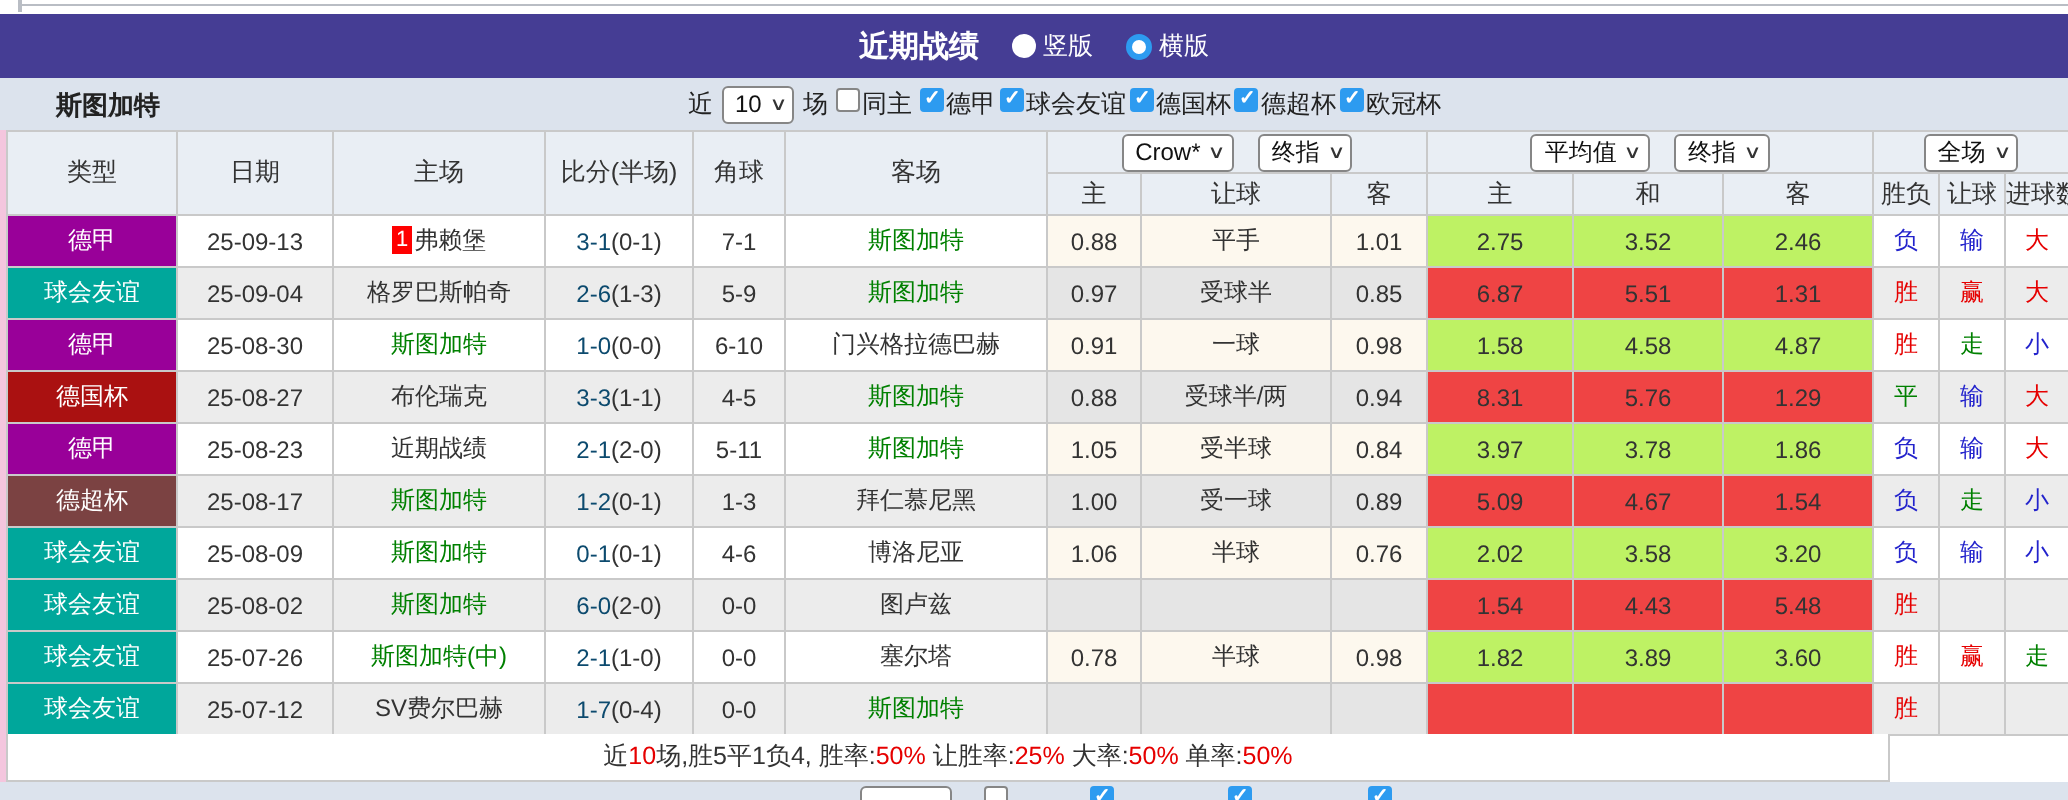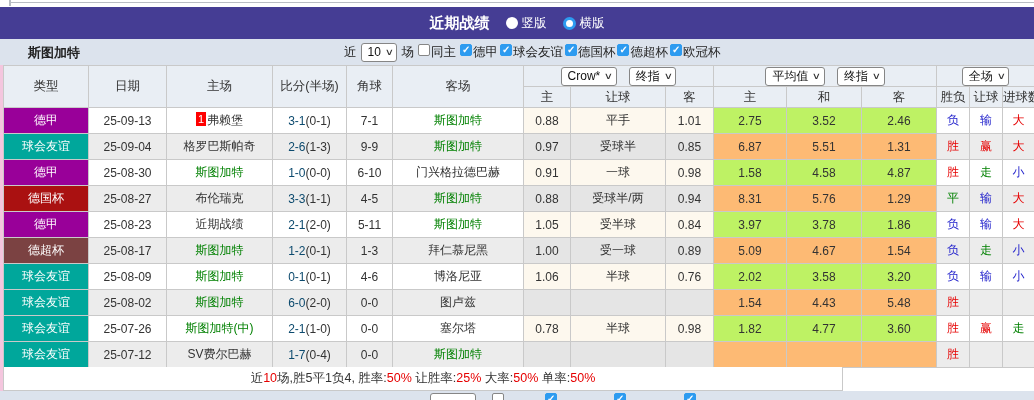--- a/index.html
+++ b/index.html
@@ -39,32 +39,32 @@
   table { position:absolute; left:3px; top:65px; width:1031px; border-collapse:collapse; table-layout:fixed; }
   th, td { border:1px solid #C9C9C9; text-align:center; padding:0; font-weight:normal;
     font-size:12px; color:#333; white-space:nowrap; overflow:hidden; }
   thead th { background:#E9EEF4; height:21px; font-size:12.5px; }
   tbody tr { height:26px; }
   tr.odd td { background:#fff; }
   tr.even td { background:#ECECEC; }
   tr.odd td.cream { background:#FDF8EE; }
   tr.even td.cream { background:#e5e5e5; }
   tr.odd td.blu { background:#bef264; }
-  tr.even td.blu { background:#fdba74; }
+  tr.even td.blu { background:#ef4444; }
   td.league { color:#fff; font-size:12px; }
   .self { color:#008000; }
   .score { color:#0c4a6e; }
   .half { color:#333; }
   .rank { display:inline-block; background:#FF0000; color:#fff; font-size:11px; line-height:14px;
     padding:0 2px; margin-right:1px; vertical-align:1px; }
   .c-red { color:#E60000; } .c-green { color:#008000; } .c-blue { color:#2323CC; }
   .group-pills { display:flex; align-items:flex-end; justify-content:center; gap:12px; }
 
   
-  .footer { position:absolute; left:3px; top:367px; width:840px; height:24px; background:#fff;
+  .footer { position:absolute; left:3px; top:367px; width:942px; height:24px; background:#fff;
     border:1px solid #C9C9C9; border-top:none; text-align:center; line-height:22px; font-size:12.5px; color:#333; }
 
   
   .bottom-strip { position:absolute; left:0; top:391px; width:1034px; height:9px; background:#DCE3ED; overflow:hidden; }
   .bs-select { position:absolute; left:430px; top:2px; width:46px; height:14px; background:#fff; border:1px solid #868686; border-radius:3px; }
   .bs-cb { position:absolute; top:2px; }
 </style>
 </head>
 <body>
 
@@ -210,21 +210,21 @@
           <td class="blu">2.46</td>
           <td><span class="c-blue">负</span></td>
           <td><span class="c-blue">输</span></td>
           <td><span class="c-red">大</span></td>
         </tr>
         <tr class="even">
           <td class="league" style="background: rgb(0, 167, 155);">球会友谊</td>
           <td>25-09-04</td>
           <td><span>格罗巴斯帕奇</span></td>
           <td><span class="score">2-6</span><span class="half">(1-3)</span></td>
-          <td>9-9</td>
+          <td>5-9</td>
           <td><span class="self">斯图加特</span></td>
           <td class="cream">0.97</td>
           <td class="cream">受球半</td>
           <td class="cream">0.85</td>
           <td class="blu">6.87</td>
           <td class="blu">5.51</td>
           <td class="blu">1.31</td>
           <td><span class="c-red">胜</span></td>
           <td><span class="c-red">赢</span></td>
           <td><span class="c-red">大</span></td>
@@ -335,21 +335,21 @@
           <td class="league" style="background: rgb(0, 167, 155);">球会友谊</td>
           <td>25-07-26</td>
           <td><span class="self">斯图加特(中)</span></td>
           <td><span class="score">2-1</span><span class="half">(1-0)</span></td>
           <td>0-0</td>
           <td><span>塞尔塔</span></td>
           <td class="cream">0.78</td>
           <td class="cream">半球</td>
           <td class="cream">0.98</td>
           <td class="blu">1.82</td>
-          <td class="blu">4.77</td>
+          <td class="blu">3.89</td>
           <td class="blu">3.60</td>
           <td><span class="c-red">胜</span></td>
           <td><span class="c-red">赢</span></td>
           <td><span class="c-green">走</span></td>
         </tr>
         <tr class="even">
           <td class="league" style="background: rgb(0, 167, 155);">球会友谊</td>
           <td>25-07-12</td>
           <td><span>SV费尔巴赫</span></td>
           <td><span class="score">1-7</span><span class="half">(0-4)</span></td>

